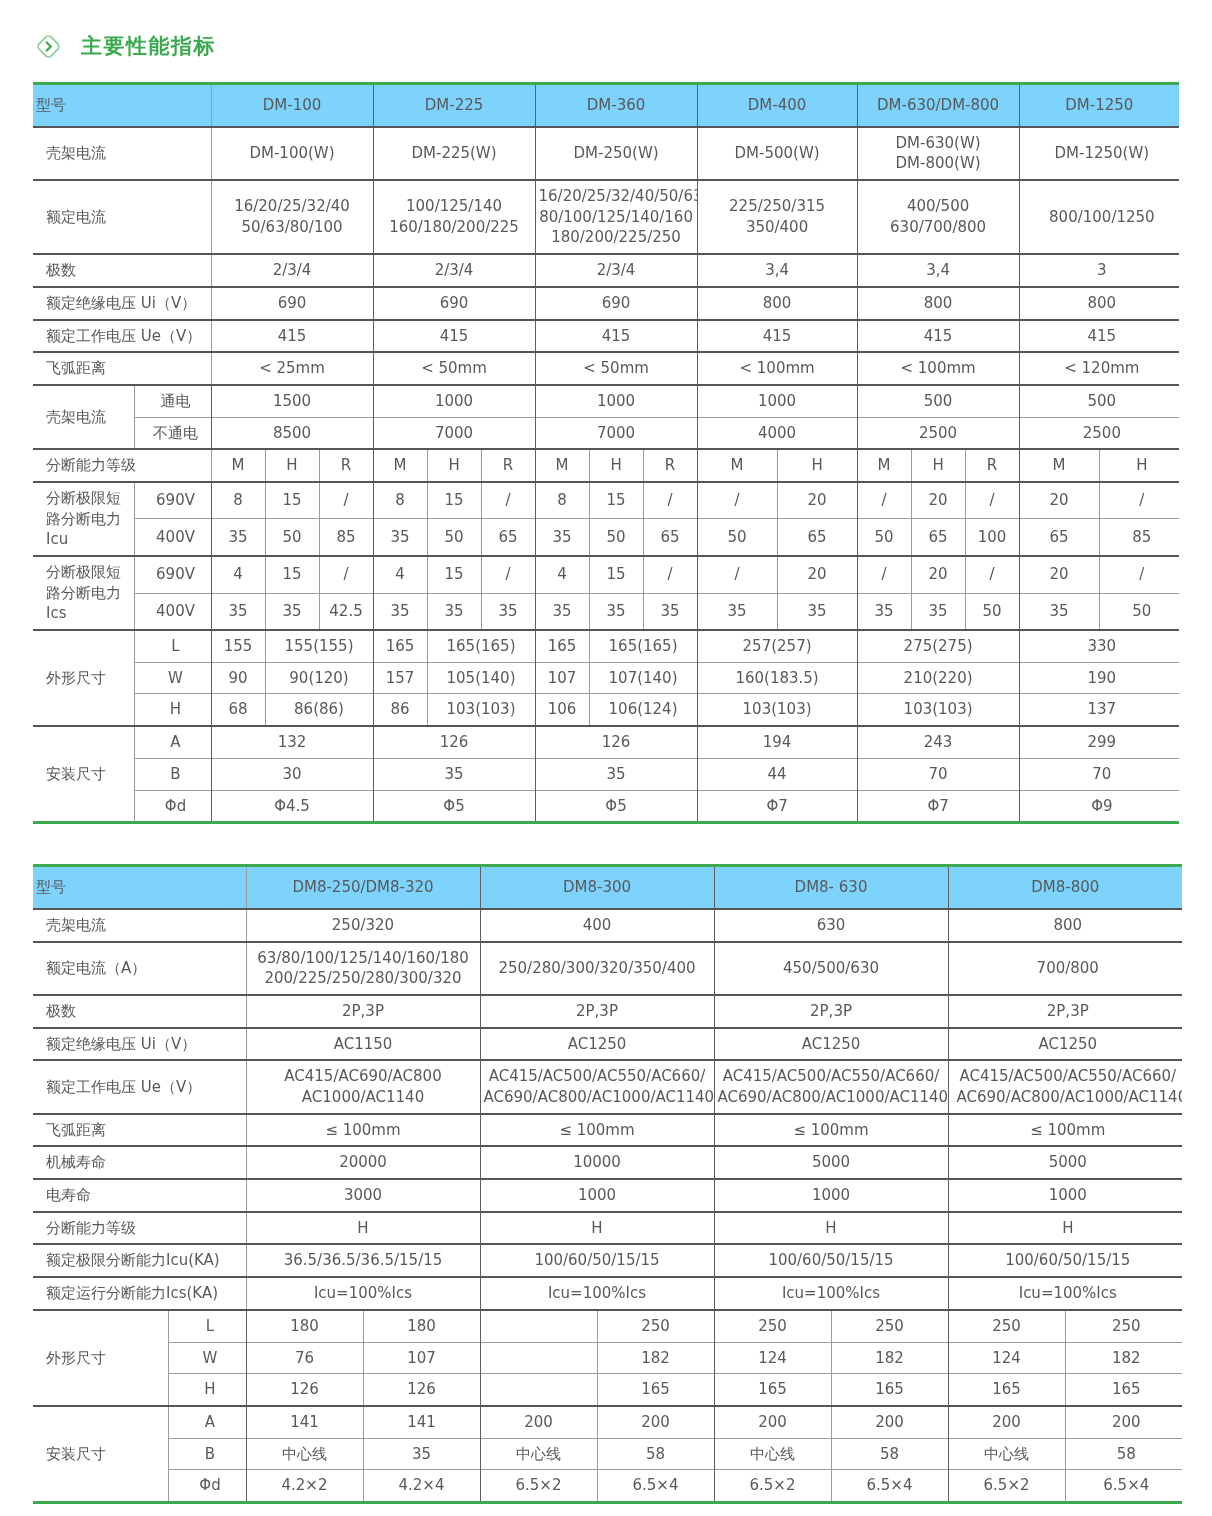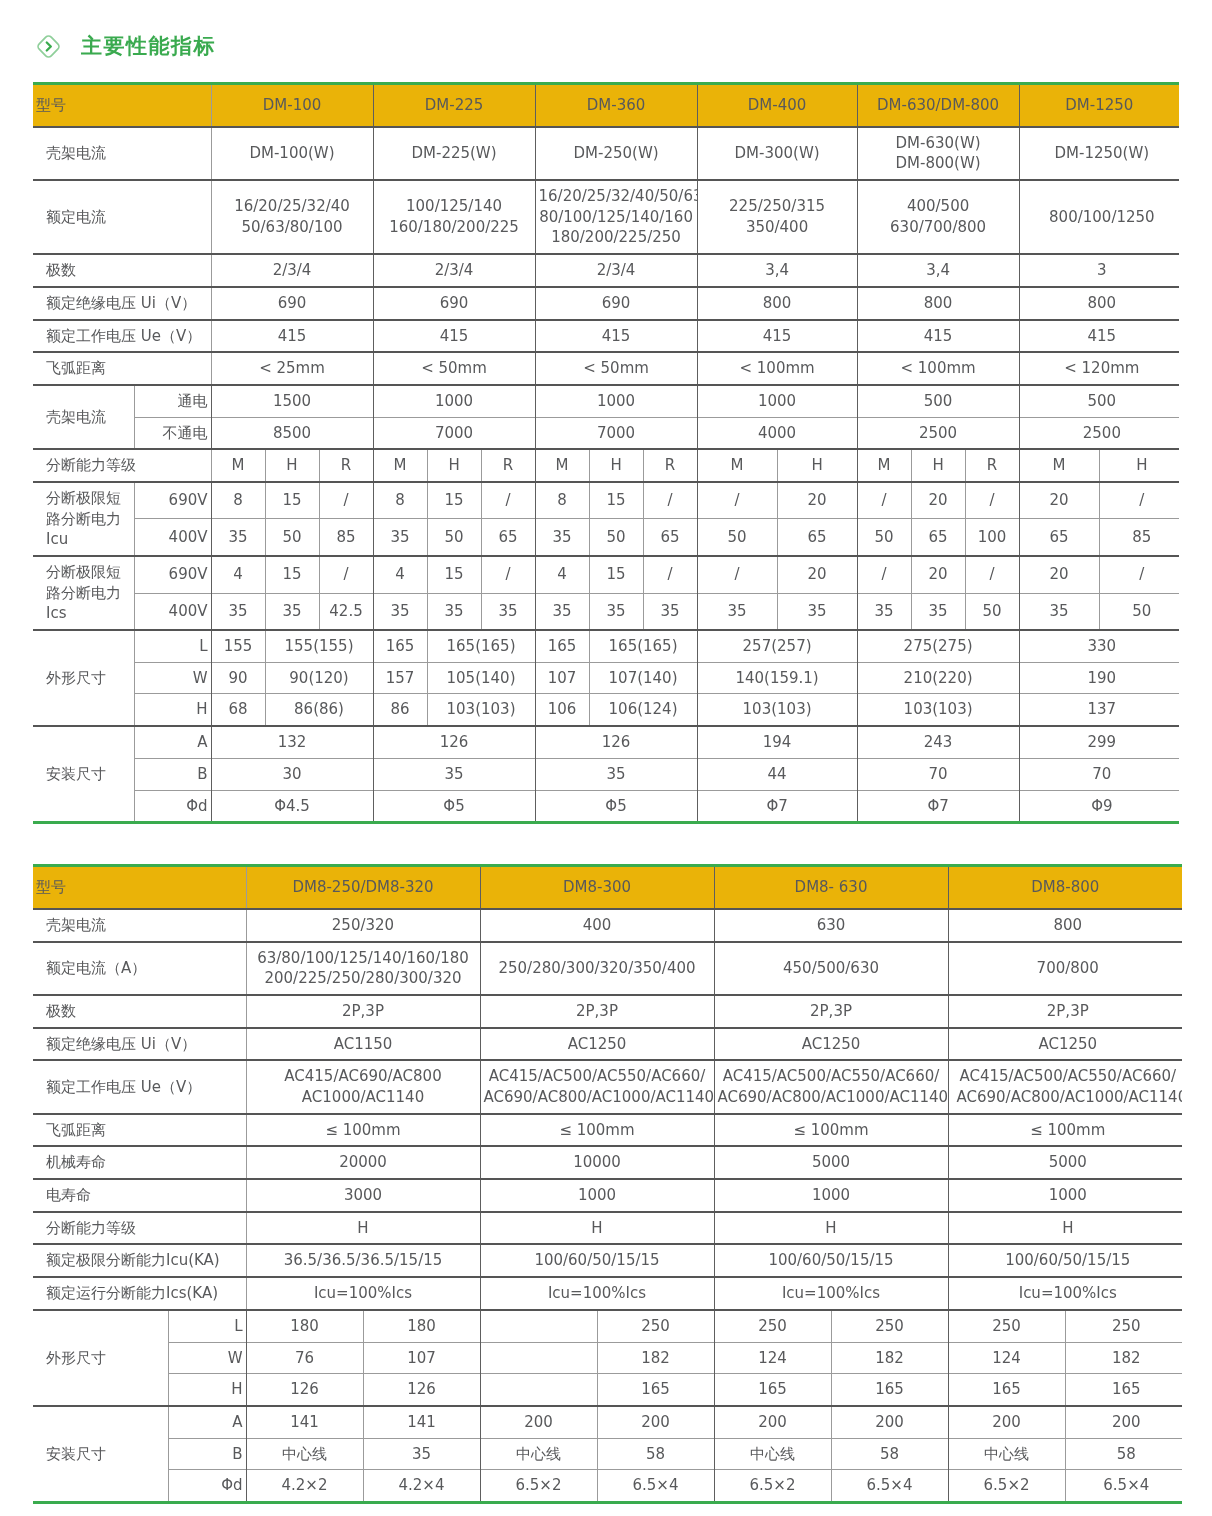--- a/index.html
+++ b/index.html
@@ -7,24 +7,24 @@
   .page { padding:24px 33px 30px; }
   .title-row { display:flex; align-items:center; gap:19px; margin:8px 0 22px 2px; }
   .title-row h1 { font-size:21px; color:#3aaa4f; margin:0; font-weight:bold; letter-spacing:1.5px; }
   .sec-icon { width:27px; height:27px; display:block; }
   table.t { border-collapse:collapse; table-layout:fixed; width:1146px;
             border-top:3px solid #3aab4e; border-bottom:3px solid #3aab4e; color:#58595b; }
   .t td { border-right:1px solid #9b9b9b; border-top:1px solid #9b9b9b;
           font-size:15px; text-align:center; padding:5px 3px; vertical-align:middle;
           white-space:pre-line; line-height:1.38; overflow:hidden; }
   .t tr td:last-child { border-right:none;padding-left:8px; }
-  .t tr.hdr td { background:#eab308; border-top:none; padding:10px 3px; }
+  .t tr.hdr td { background:#7dd3fc; border-top:none; padding:10px 3px; }
   .t tr.m td { border-top:2px solid #555555; }
   .t td.lab { text-align:left; padding-left:13px; }
-  .t td.sub { text-align:right; padding-left:9px; }
+  .t td.sub { text-align:center; padding-left:9px; }
   .t td.e { border-right:1px solid #5e5e5e; }
   .mt { margin-top:40px; }
 </style>
 </head>
 <body>
 
 <div class="page">
 
   <div class="title-row">
     <svg class="sec-icon" viewBox="0 0 28 28">
@@ -63,21 +63,21 @@
       <td class="e" colspan="3">DM-360</td>
       <td class="e" colspan="2">DM-400</td>
       <td class="e" colspan="3">DM-630/DM-800</td>
       <td colspan="2">DM-1250</td>
     </tr>
     <tr class="m">
       <td class="lab" colspan="2">壳架电流</td>
       <td class="e" colspan="3">DM-100(W)</td>
       <td class="e" colspan="3">DM-225(W)</td>
       <td class="e" colspan="3">DM-250(W)</td>
-      <td class="e" colspan="2">DM-300(W)</td>
+      <td class="e" colspan="2">DM-500(W)</td>
       <td class="e" colspan="3">DM-630(W)
 DM-800(W)</td>
       <td colspan="2">DM-1250(W)</td>
     </tr>
     <tr class="m">
       <td class="lab" colspan="2">额定电流</td>
       <td class="e" colspan="3">16/20/25/32/40
 50/63/80/100</td>
       <td class="e" colspan="3">100/125/140
 160/180/200/225</td>
@@ -256,21 +256,21 @@
       <td colspan="2">330</td>
     </tr>
     <tr>
       <td class="sub e">W</td>
       <td>90</td>
       <td class="e" colspan="2">90(120)</td>
       <td>157</td>
       <td class="e" colspan="2">105(140)</td>
       <td>107</td>
       <td class="e" colspan="2">107(140)</td>
-      <td class="e" colspan="2">140(159.1)</td>
+      <td class="e" colspan="2">160(183.5)</td>
       <td class="e" colspan="3">210(220)</td>
       <td colspan="2">190</td>
     </tr>
     <tr>
       <td class="sub e">H</td>
       <td>68</td>
       <td class="e" colspan="2">86(86)</td>
       <td>86</td>
       <td class="e" colspan="2">103(103)</td>
       <td>106</td>

